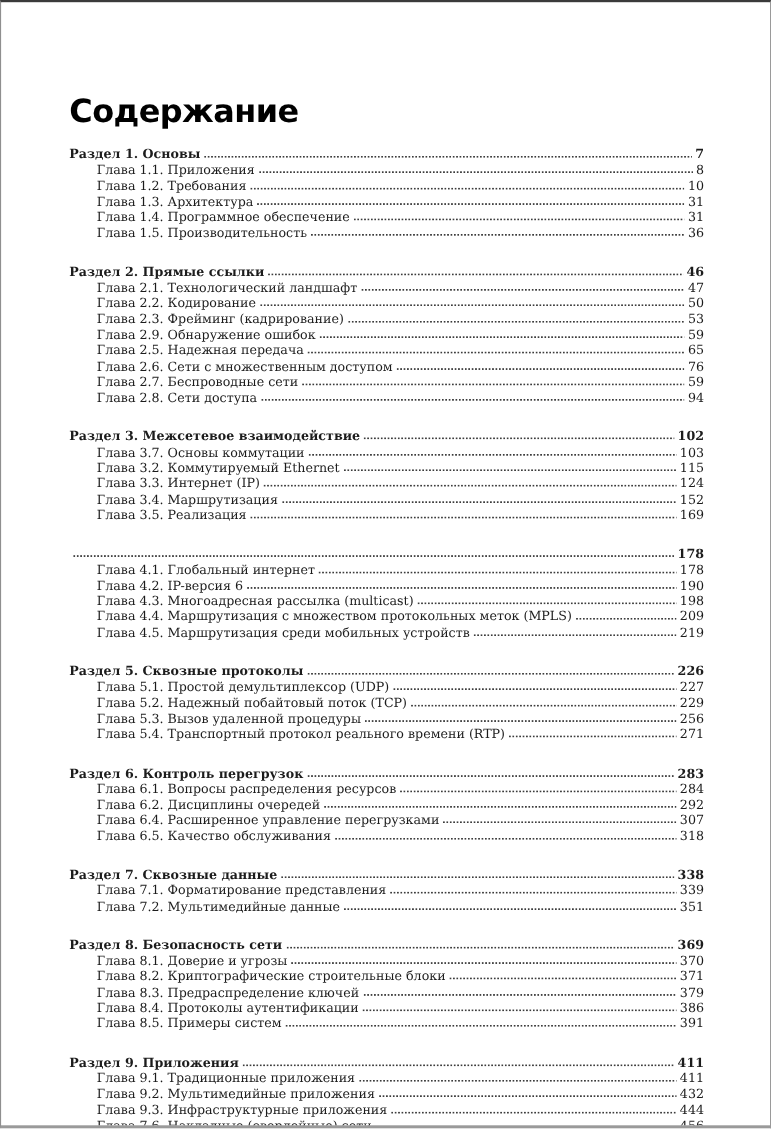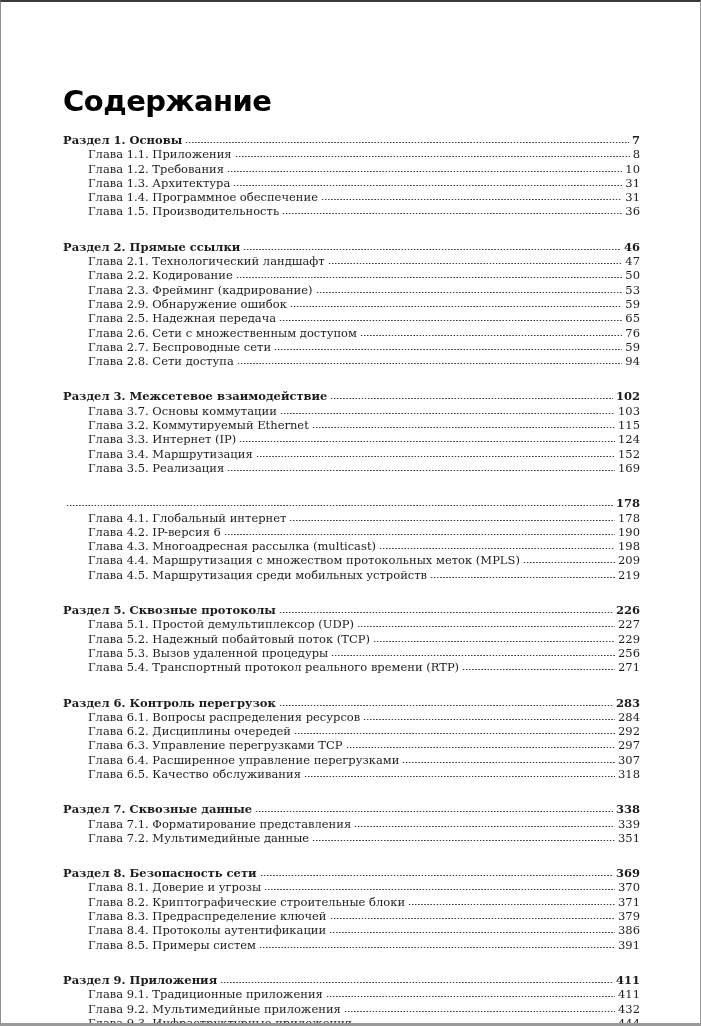--- a/index.html
+++ b/index.html
@@ -243,25 +243,20 @@
           <span class="label">Глава 6.1. Вопросы распределения ресурсов</span>
           <span class="dots"></span>
           <span class="num">284</span>
         </div>
         <div class="toc-row chapter-row">
           <span class="label">Глава 6.2. Дисциплины очередей</span>
           <span class="dots"></span>
           <span class="num">292</span>
         </div>
         <div class="toc-row chapter-row">
-          <span class="label">Глава 6.3. Управление перегрузками TCP</span>
-          <span class="dots"></span>
-          <span class="num">297</span>
-        </div>
-        <div class="toc-row chapter-row">
           <span class="label">Глава 6.4. Расширенное управление перегрузками</span>
           <span class="dots"></span>
           <span class="num">307</span>
         </div>
         <div class="toc-row chapter-row">
           <span class="label">Глава 6.5. Качество обслуживания</span>
           <span class="dots"></span>
           <span class="num">318</span>
         </div>
       </div>

